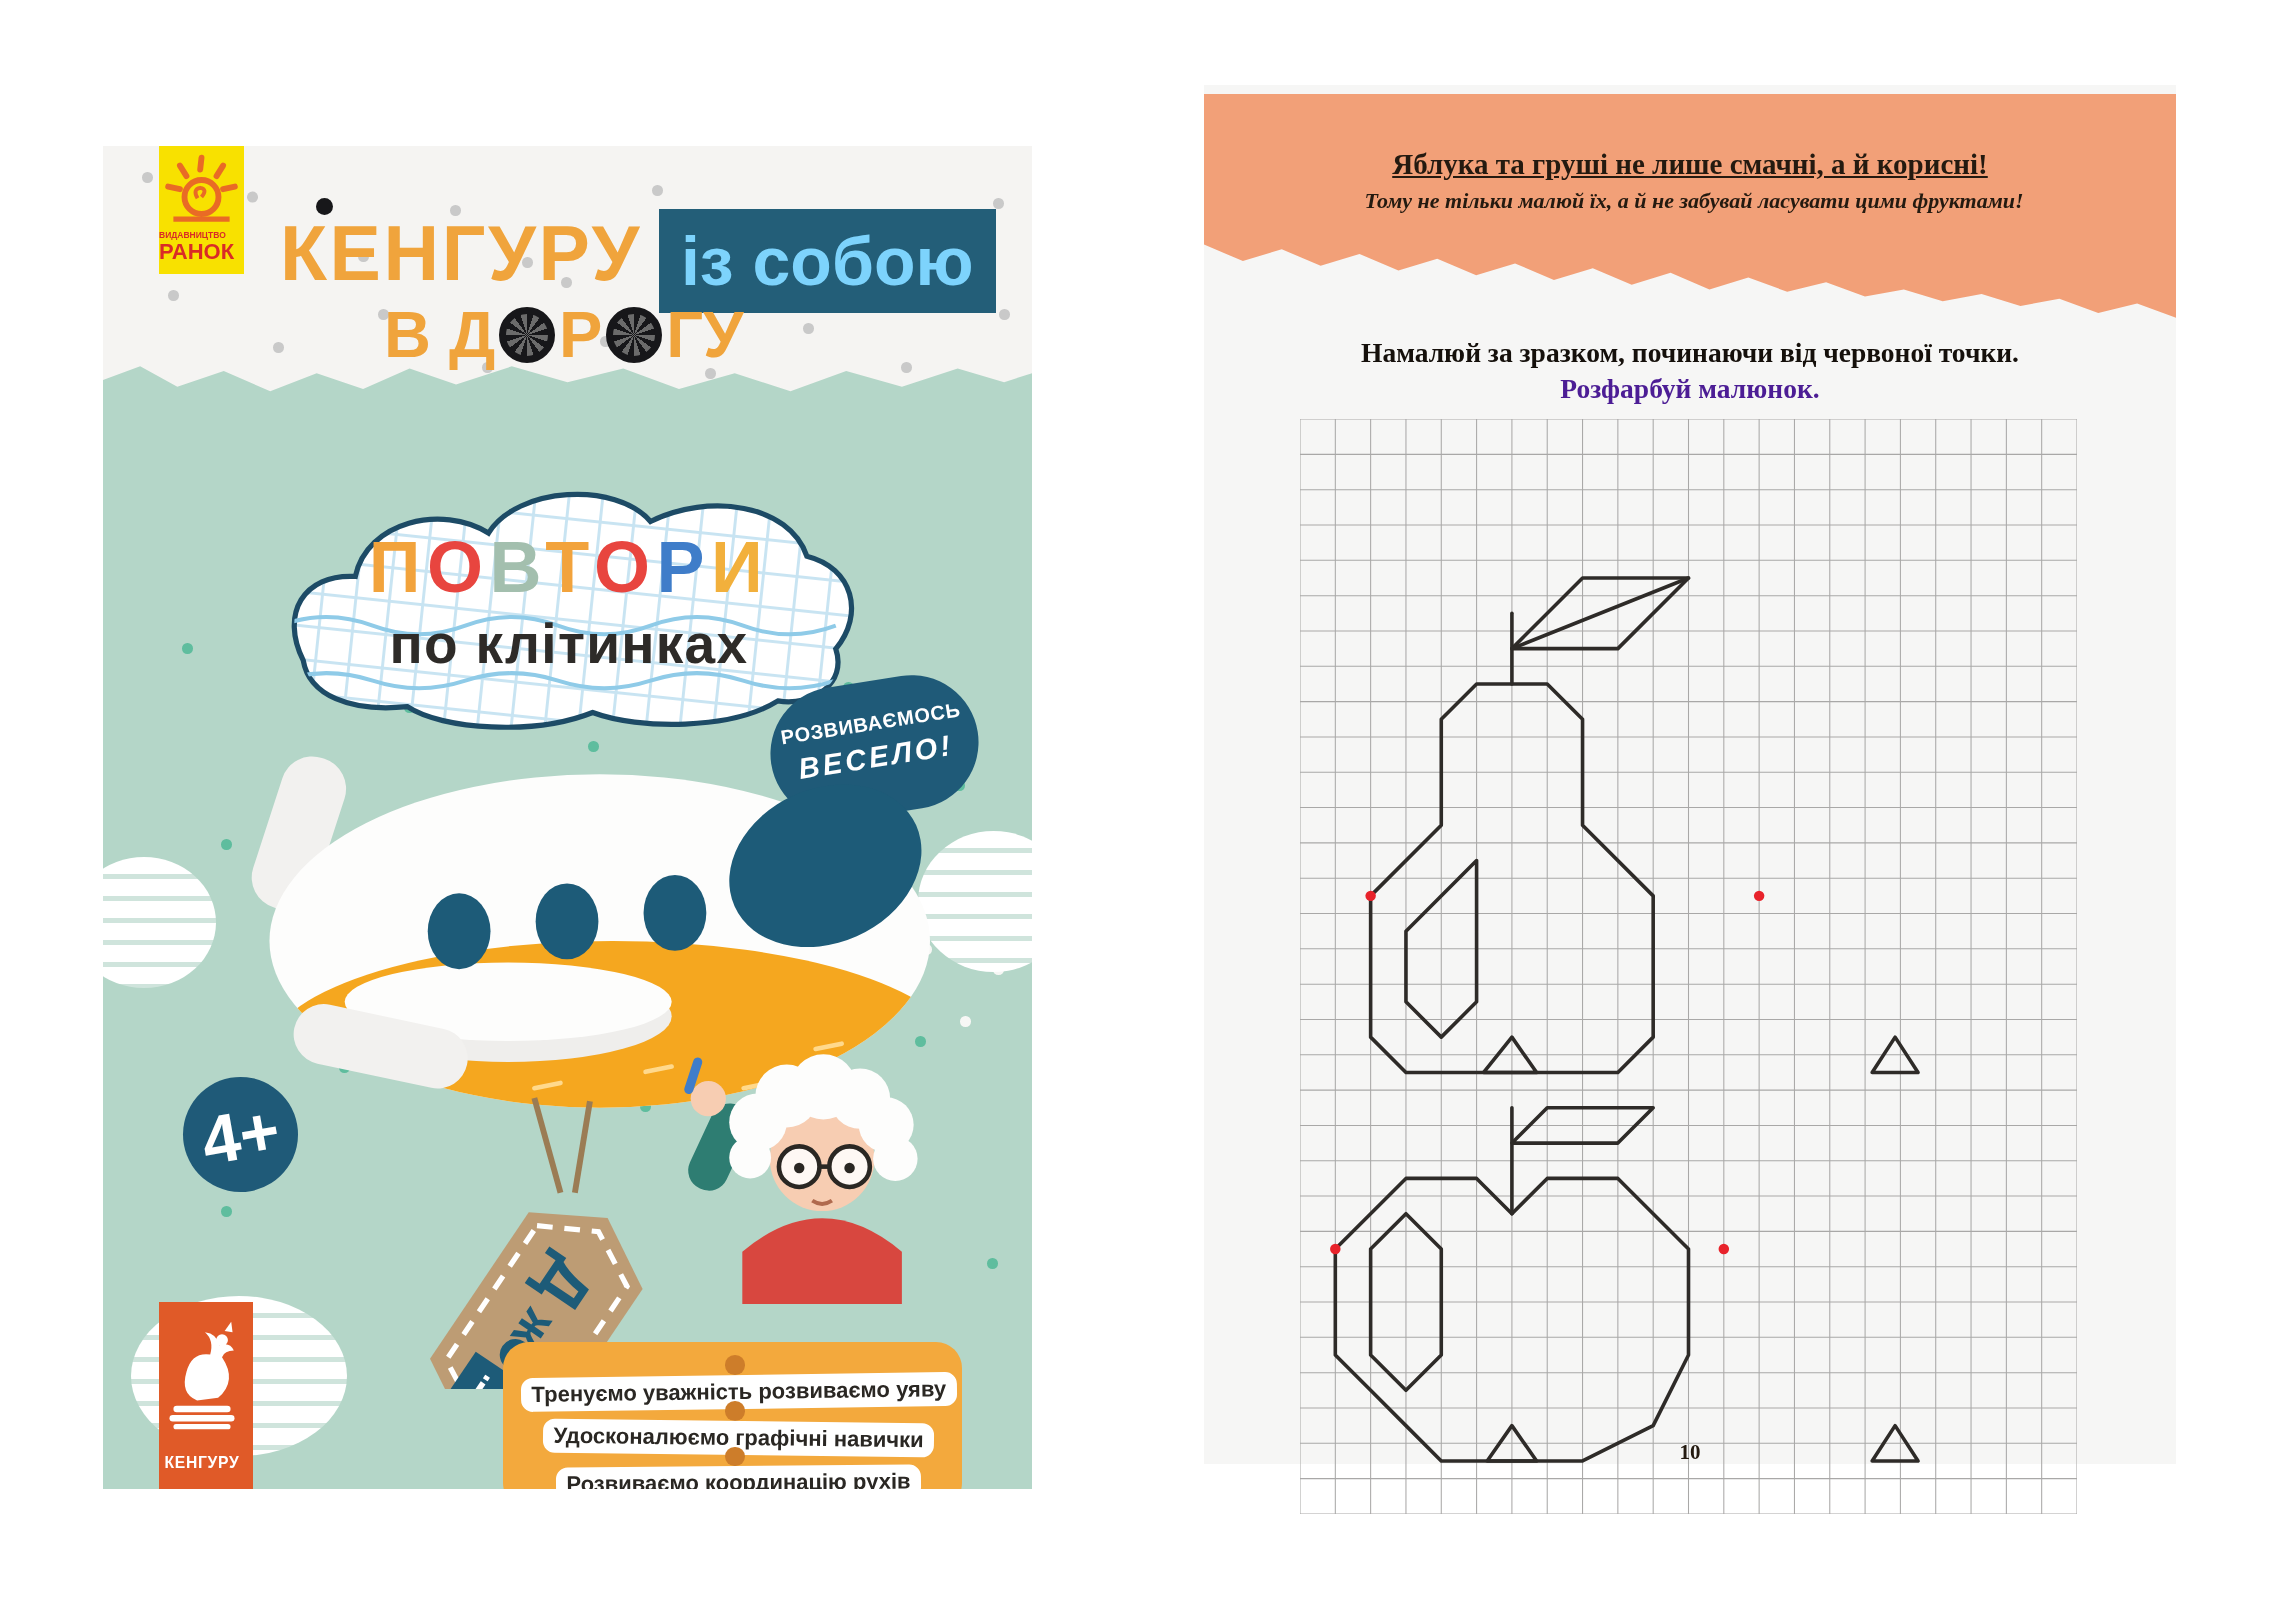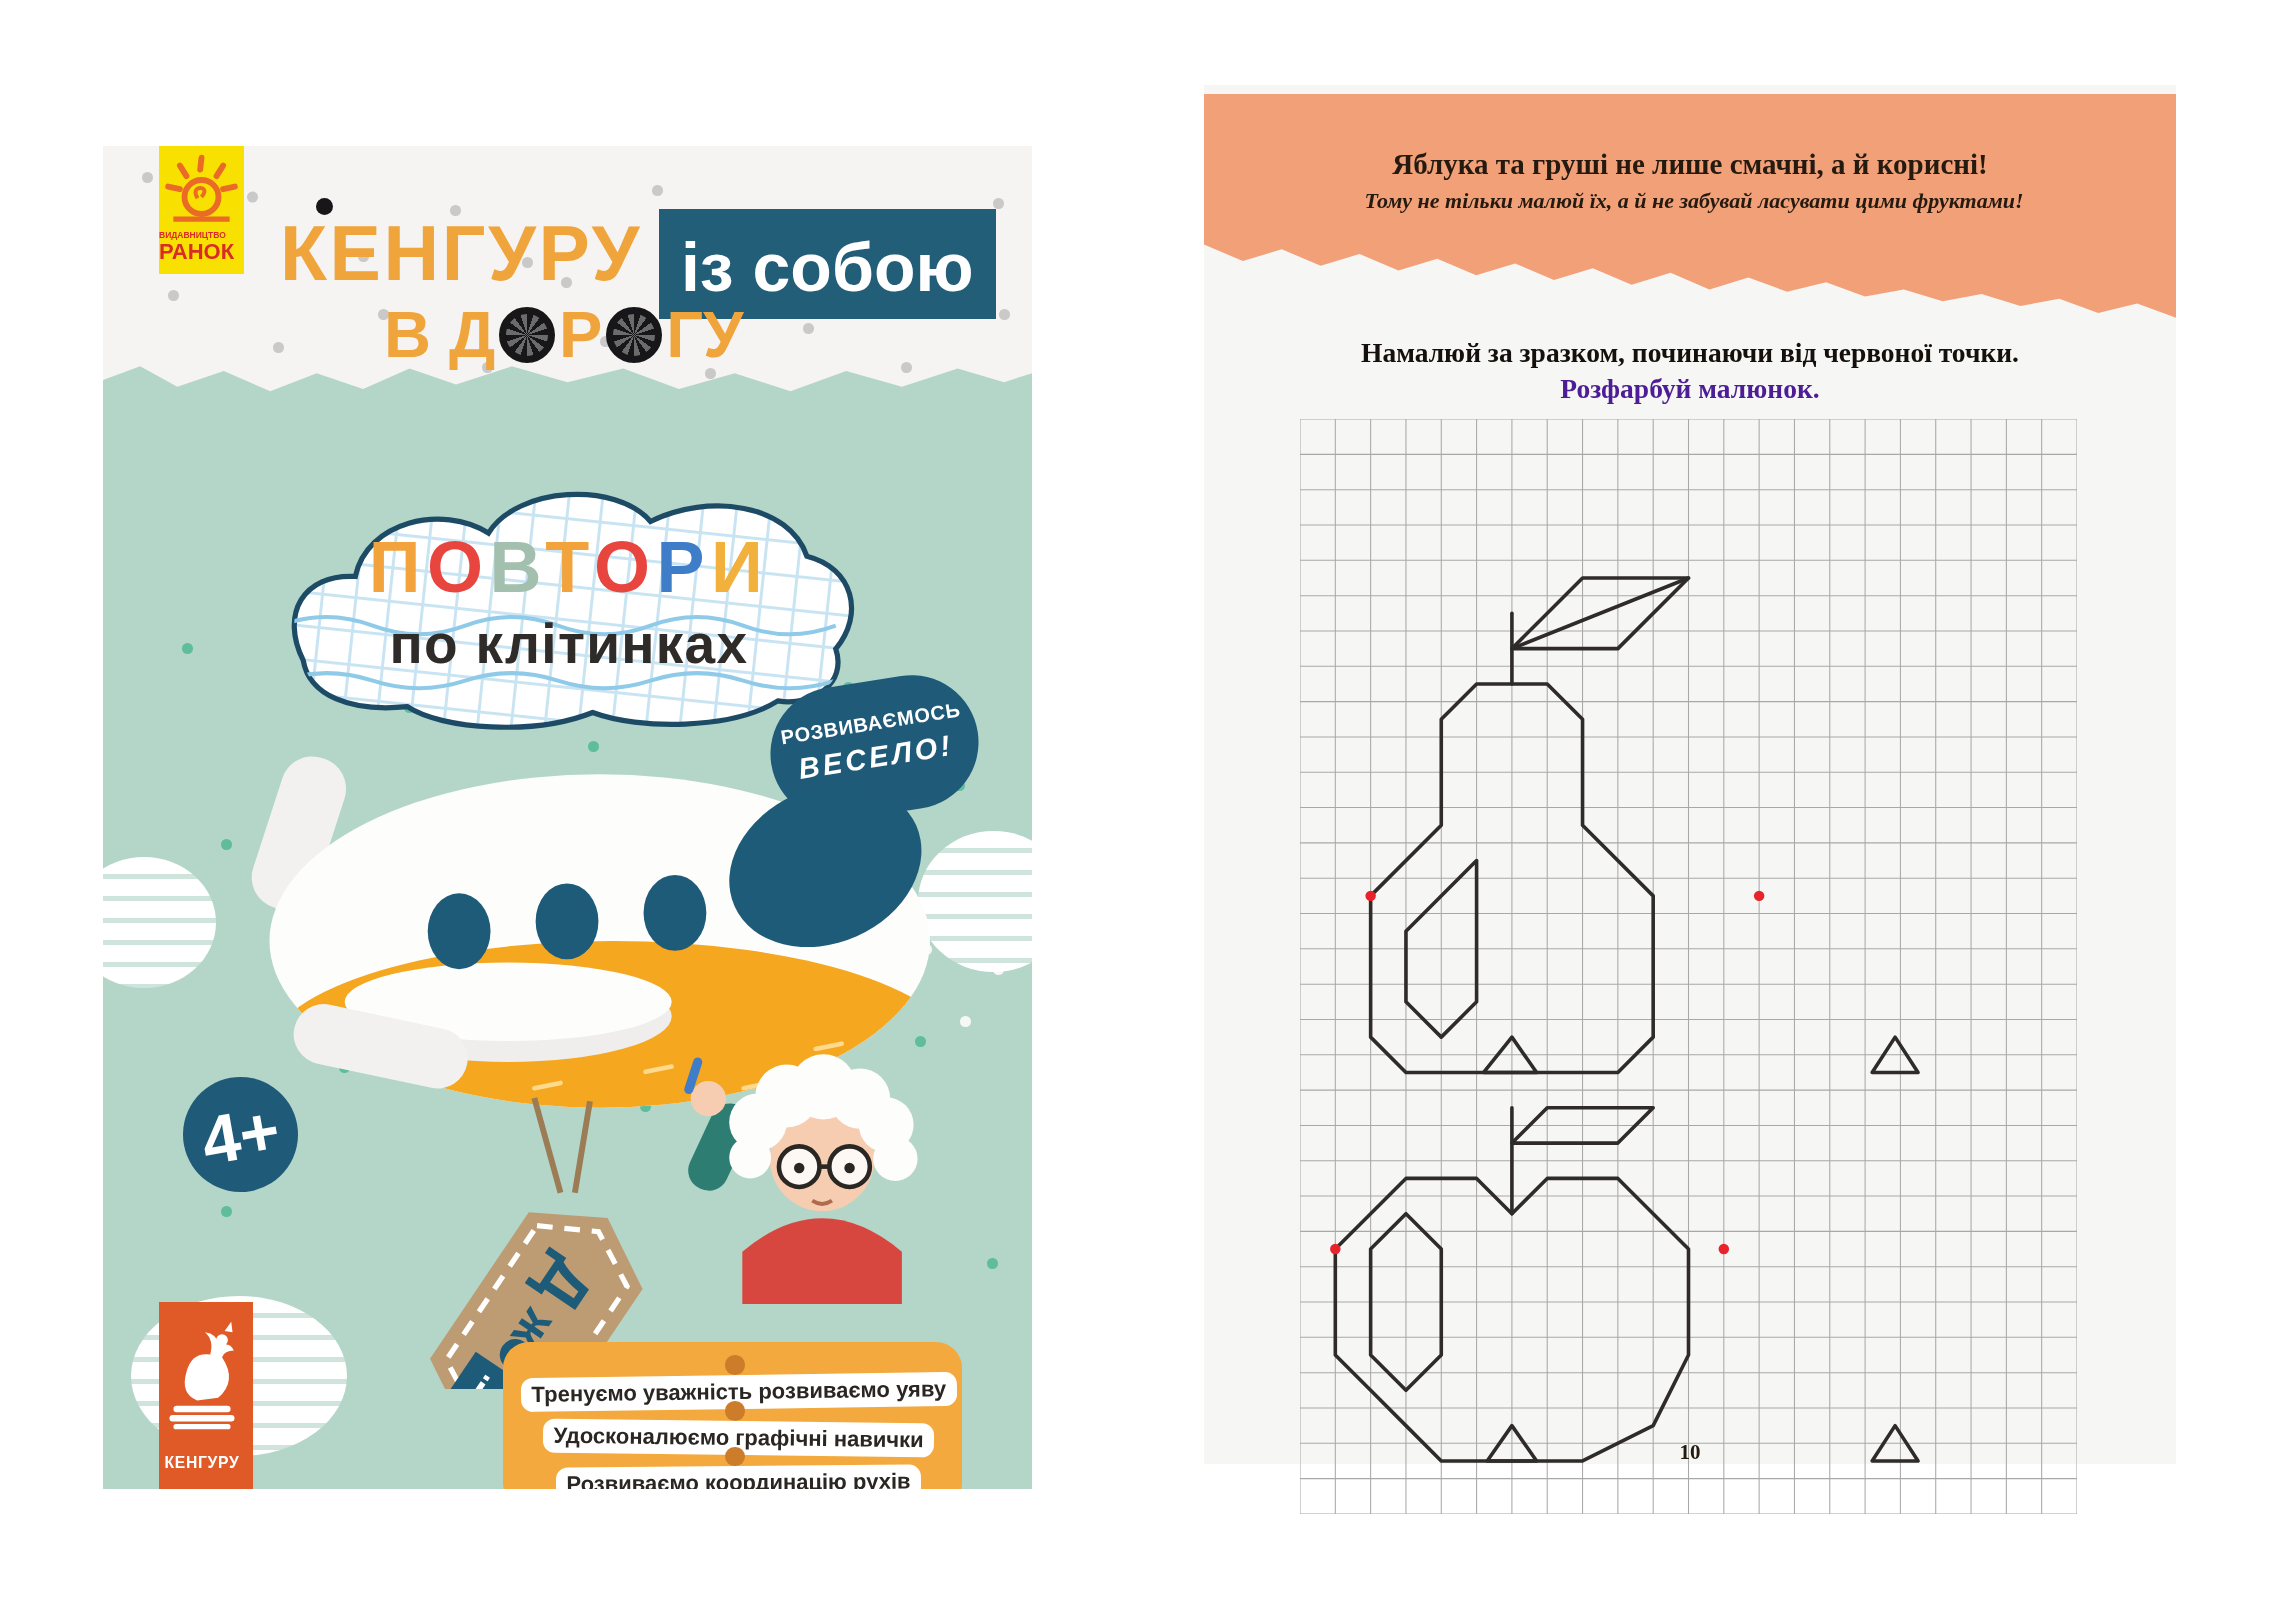--- a/index.html
+++ b/index.html
@@ -27,21 +27,21 @@
 
   
   #ranok{left:56px;top:0;width:85px;height:128px;background:#f8e100;text-align:left;}
   #ranok-small{left:0;top:84px;width:85px;font-size:8.5px;font-weight:700;color:#d92b27;letter-spacing:0;}
   #ranok-big{left:0;top:93px;width:85px;font-size:22px;font-weight:800;color:#d92b27;}
 
   
   .t-orange{color:#f0a43c;font-weight:800;}
   #title-line1{left:177px;top:63px;width:654px;height:92px;white-space:nowrap;}
   #title-word1{font-size:77px;letter-spacing:2.6px;}
-  #title-box{display:inline-block;background:#235e78;color:#ffffff;font-size:68px;font-weight:800;padding:19px 22px 13px 22px;margin-left:17px;vertical-align:top;}
+  #title-box{display:inline-block;background:#235e78;color:#7dd3fc;font-size:68px;font-weight:800;padding:13px 22px 13px 22px;margin-left:17px;vertical-align:top;}
   #title-line2{left:281px;top:156px;width:419px;height:65px;font-size:65px;white-space:nowrap;display:flex;align-items:center;}
   .wheel{display:inline-block;width:56px;height:56px;border-radius:50%;margin:0 3.9px;border:7.9px solid #17171a;background:repeating-conic-gradient(#17171a 0 18deg,#6b6b6b 18deg 36deg);box-sizing:border-box;}
 
   
   #cloud-wrap{left:126px;top:306px;width:681px;height:301px;}
   #povtory{left:152px;top:380px;width:628px;text-align:center;font-size:72px;font-weight:800;letter-spacing:6.5px;}
   #klit{left:152px;top:466px;width:628px;text-align:center;font-size:55px;font-weight:800;color:#2e2b28;letter-spacing:1.3px;}
 
   
   #badge{left:667px;top:535px;width:209px;height:134px;background:#1f5a78;border-radius:72px;transform:rotate(-9deg);color:#fff;text-align:center;}
@@ -62,21 +62,21 @@
 
   
   #kenguru{left:56px;top:1156px;width:94px;height:187px;background:#e05a28;text-align:center;}
   #kenguru-label{left:0;top:152px;width:86px;font-size:15.7px;font-weight:800;color:#ffffff;letter-spacing:0.7px;}
 
   
   #paper{left:1204px;top:85px;width:972px;height:1379px;background:#f6f6f5;}
   #orange-header{left:0;top:8.5px;width:972px;height:236px;background:#f2a078;
     clip-path:polygon(0 0,100% 0,100% 95%,96% 89%,92% 93%,88% 87%,84% 90%,80% 85%,76% 88%,72% 83%,68% 86%,64% 80%,60% 84%,56% 78%,52% 83%,48% 76%,44% 81%,40% 74%,36% 79%,32% 72%,28% 77%,24% 70%,20% 75%,16% 68%,12% 73%,8% 66%,4% 71%,0 64%);}
   .serif-b{font-family:"Liberation Serif","DejaVu Serif",serif;font-weight:700;color:#241a10;text-align:center;}
-  #hdr1{left:0;top:63px;width:972px;font-size:29px;}
+  #hdr1{left:0;top:63px;width:972px;font-size:29px;text-decoration:underline;}
   #hdr2{left:0;top:103px;width:980px;font-size:22px;font-style:italic;}
   #instr1{left:0;top:252px;width:972px;font-size:27.5px;color:#15100b;}
   #instr2{left:0;top:288px;width:972px;font-size:27.5px;color:#4c1d95;}
   #grid-holder{left:96px;top:334px;width:777px;height:1095px;}
   #pageno{left:0;top:1355px;width:972px;font-size:21px;}
 
   svg{display:block;}
 </style>
 </head>
 <body>

